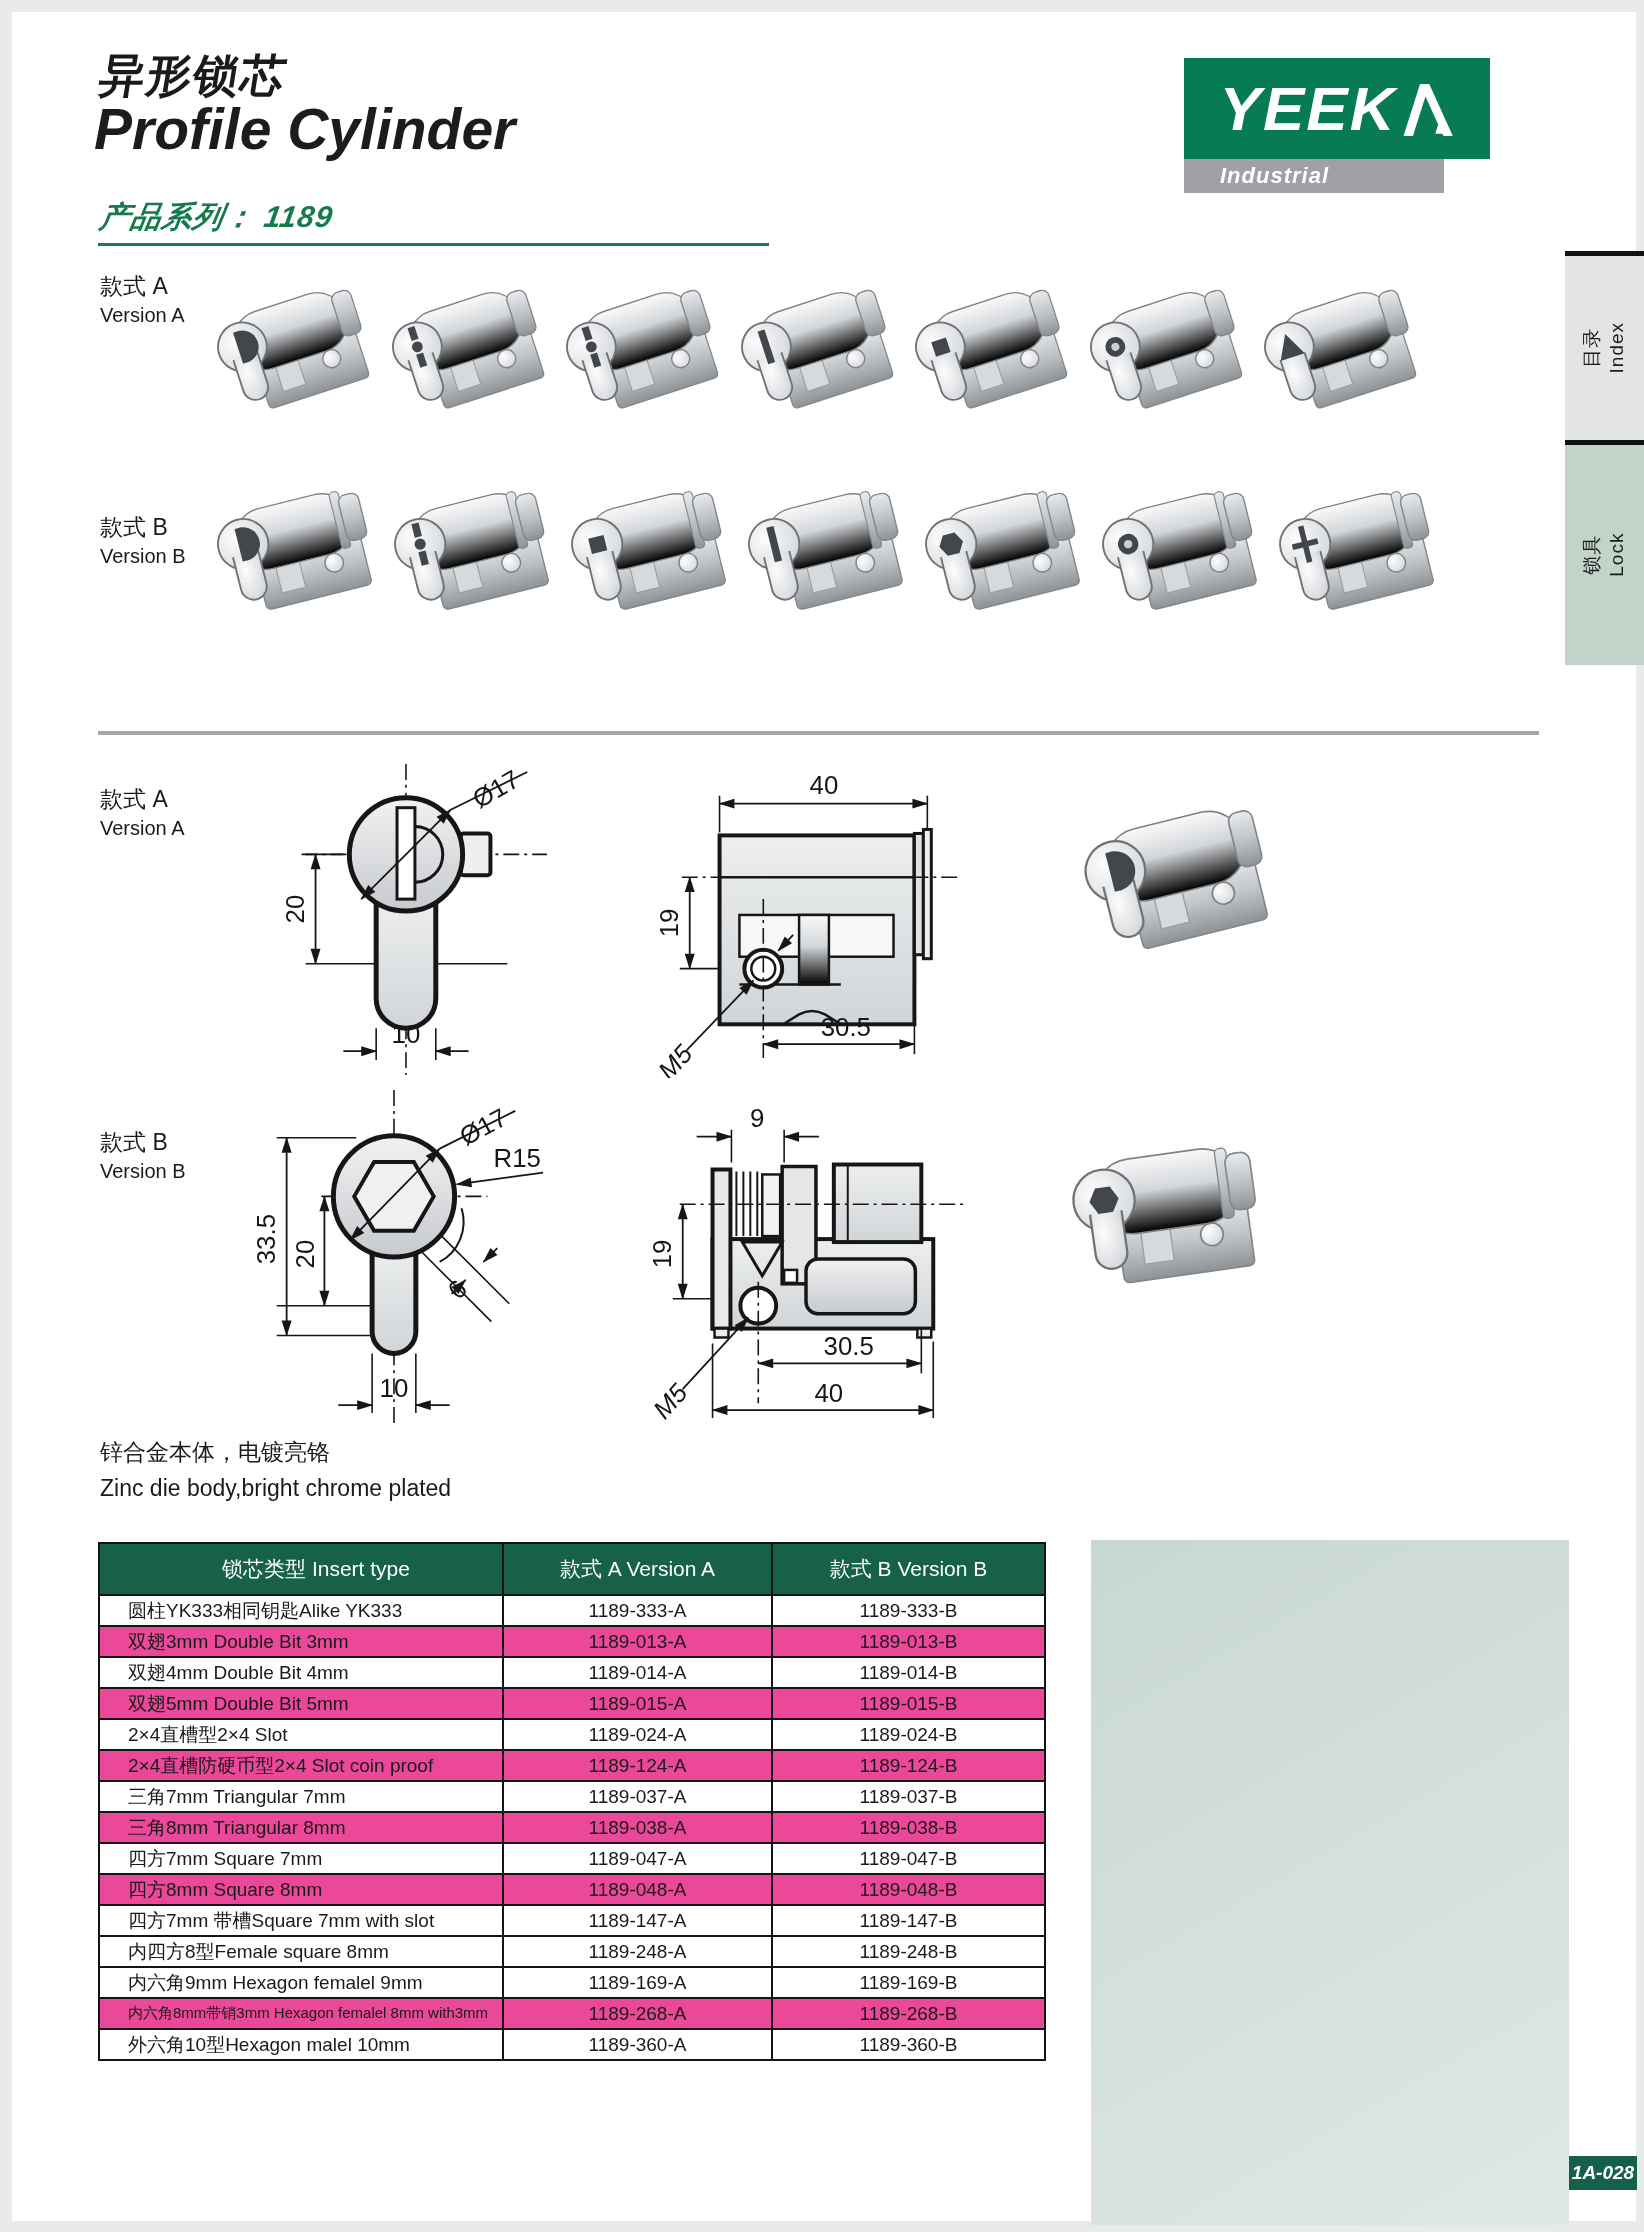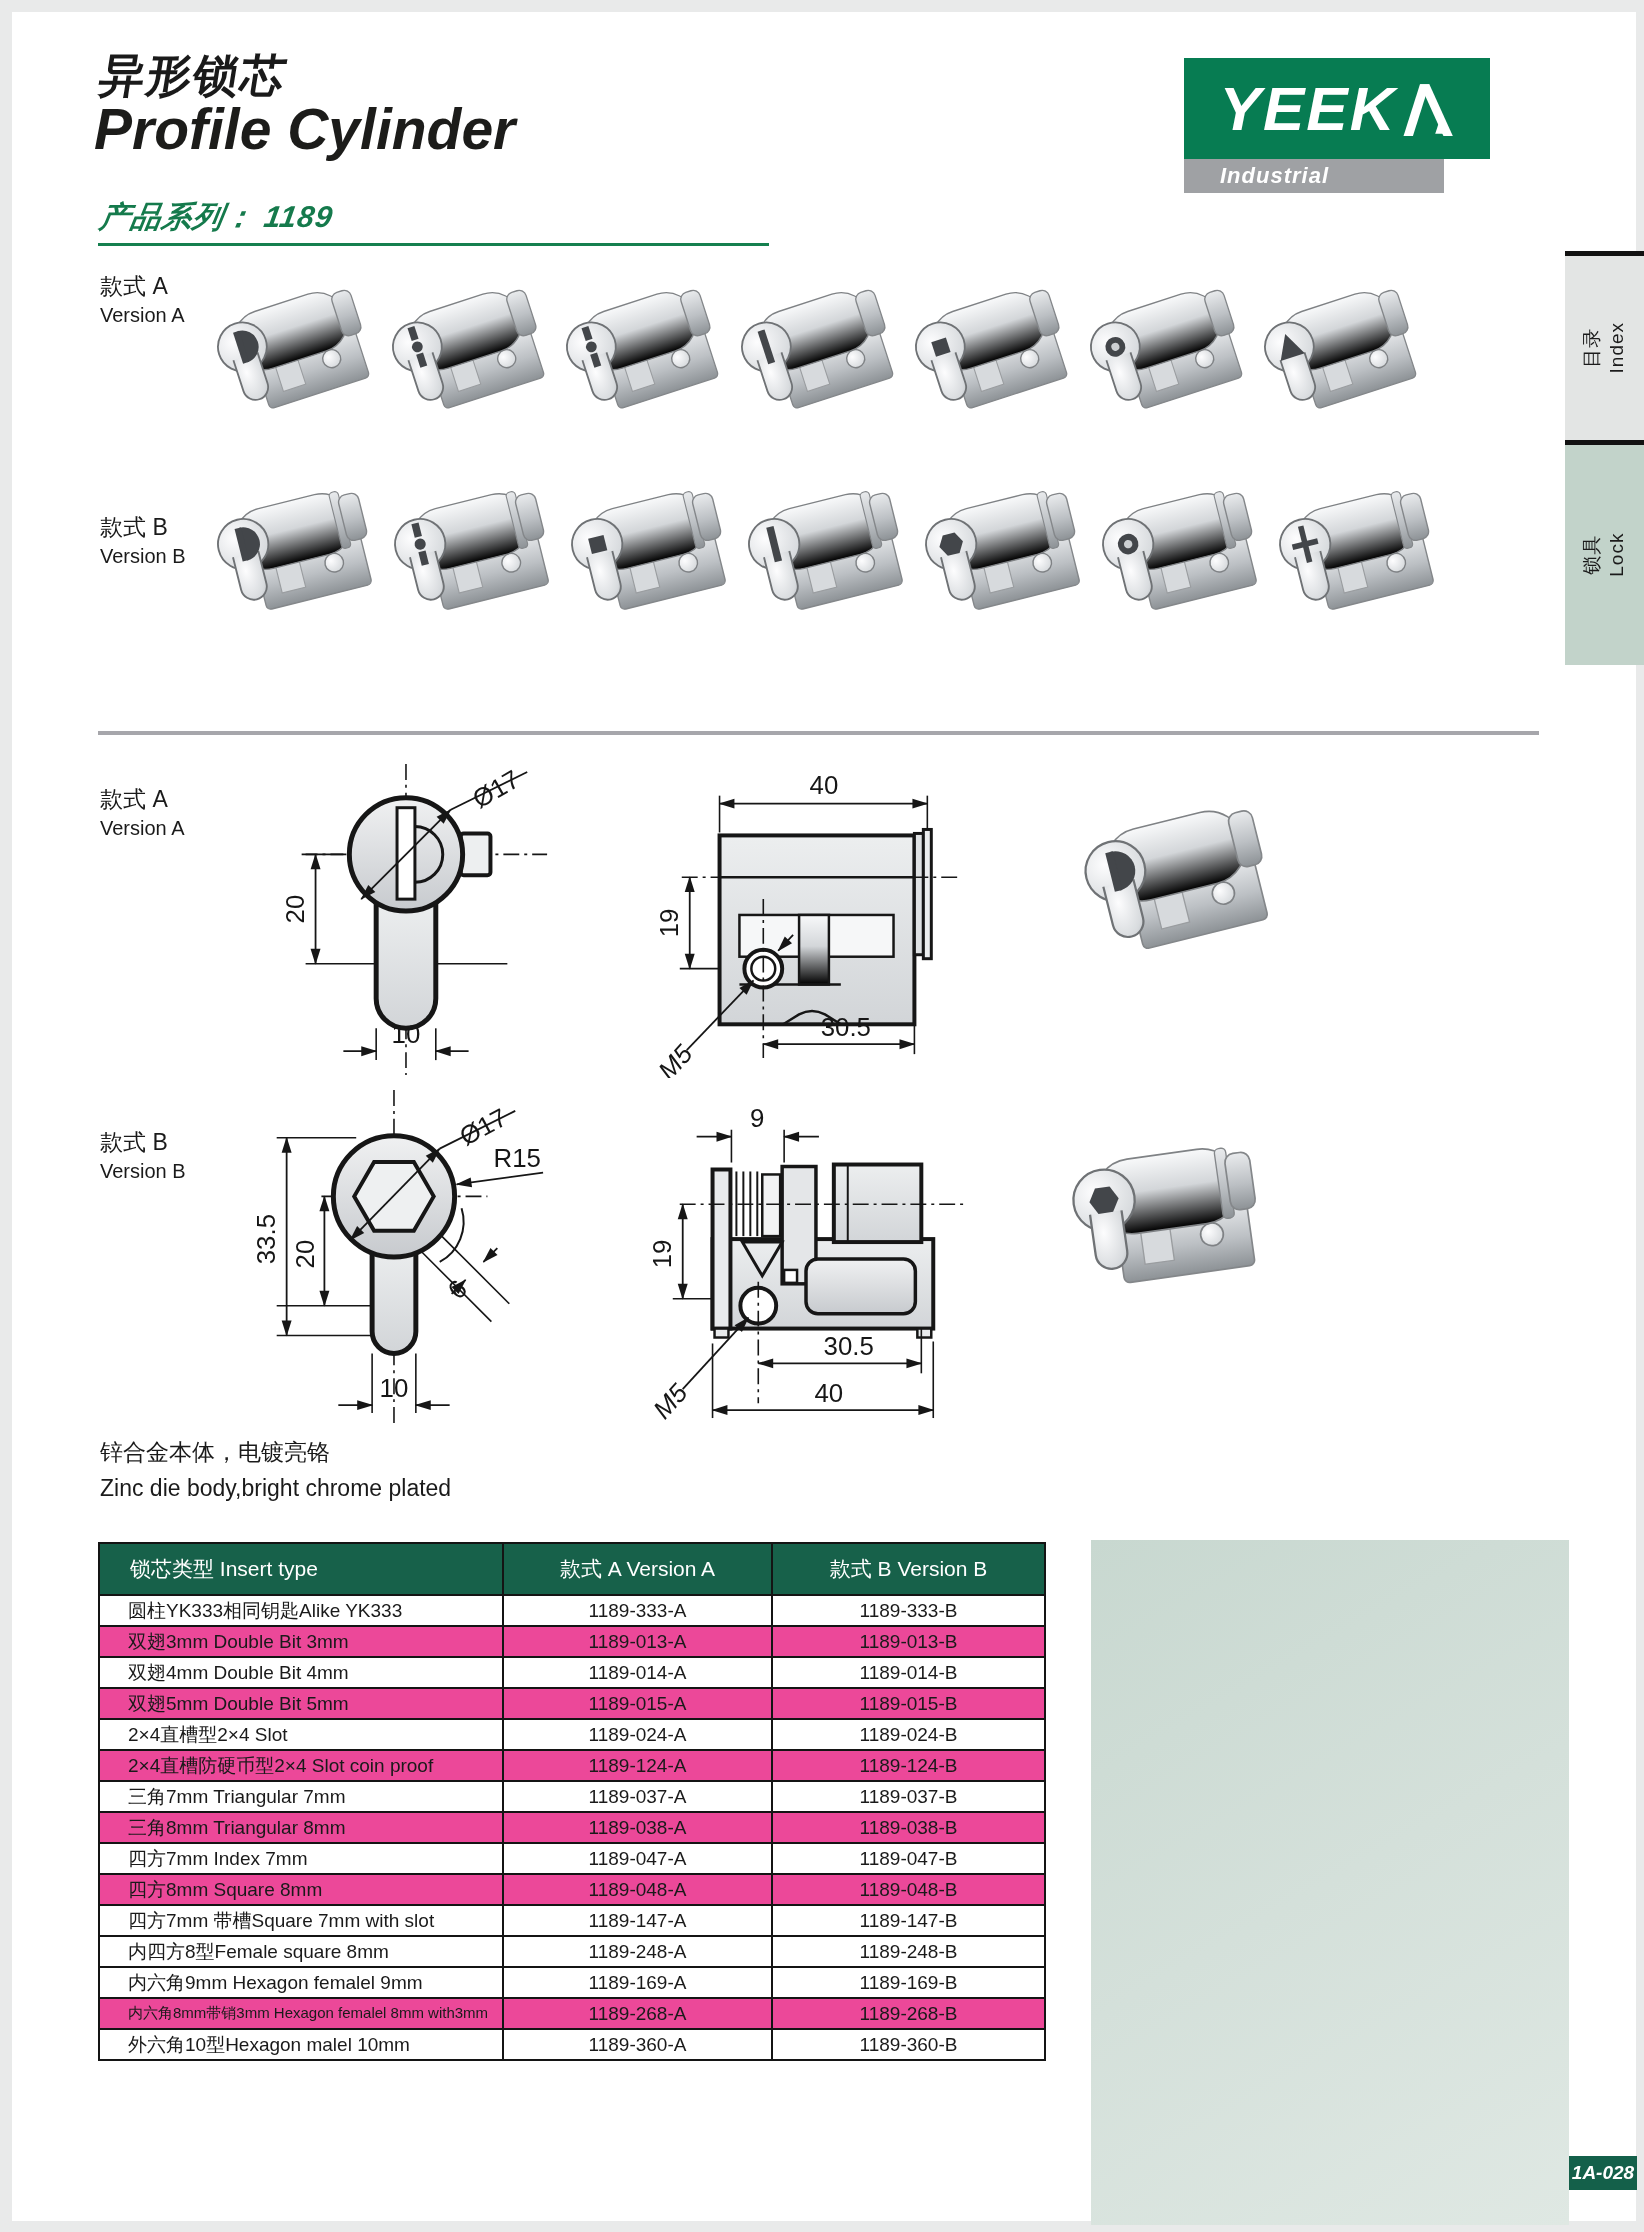--- a/index.html
+++ b/index.html
@@ -45,21 +45,21 @@
   svg text{font-family:"Liberation Sans","DejaVu Sans",sans-serif;}
   .dimtxt{font-size:26px;fill:#161616;}
 
   
   .mat{font-size:23px;line-height:1.5;}
 
   
   table.spec{left:98px;top:1542px;position:absolute;border-collapse:collapse;table-layout:fixed;width:945px;}
   table.spec th{background:#17614a;color:#fff;font-weight:400;font-size:21px;height:50px;
     border:2px solid #141414;padding:0;}
-  table.spec th.c1{text-align:left;padding-left:30px;}
+  table.spec th.c1{text-align:center;padding-left:30px;}
   table.spec td{border:2px solid #141414;height:29px;font-size:19px;padding:0;text-align:center;
     overflow:hidden;white-space:nowrap;}
   table.spec td.c1{text-align:left;padding-left:28px;}
   table.spec tr.beige td{background:#ec4899;}
   table.spec tr.white td{background:#ffffff;}
   table.spec tr.condensed td.c1{font-size:15px;margin-top:24px;}
 
   .sage-panel{left:1091px;top:1540px;width:478px;height:685px;
     background:linear-gradient(150deg,#c8d8d0 0%,#d4e0da 50%,#dfe8e3 100%);}
   .page-badge{left:1569px;top:2156px;width:68px;height:34px;background:#14604a;color:#fff;
@@ -570,21 +570,21 @@
         <td class="c1">三角7mm Triangular 7mm</td>
         <td>1189-037-A</td>
         <td>1189-037-B</td>
       </tr>
       <tr class="beige">
         <td class="c1">三角8mm Triangular 8mm</td>
         <td>1189-038-A</td>
         <td>1189-038-B</td>
       </tr>
       <tr class="white">
-        <td class="c1">四方7mm Index 7mm</td>
+        <td class="c1">四方7mm Square 7mm</td>
         <td>1189-047-A</td>
         <td>1189-047-B</td>
       </tr>
       <tr class="beige">
         <td class="c1">四方8mm Square 8mm</td>
         <td>1189-048-A</td>
         <td>1189-048-B</td>
       </tr>
       <tr class="white">
         <td class="c1">四方7mm 带槽Square 7mm with slot</td>

